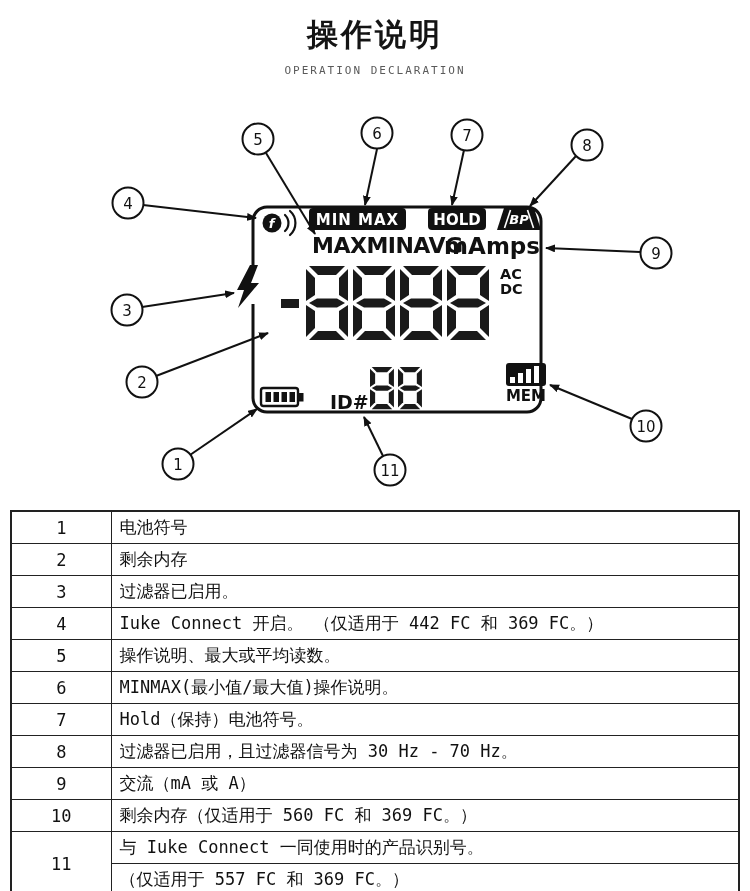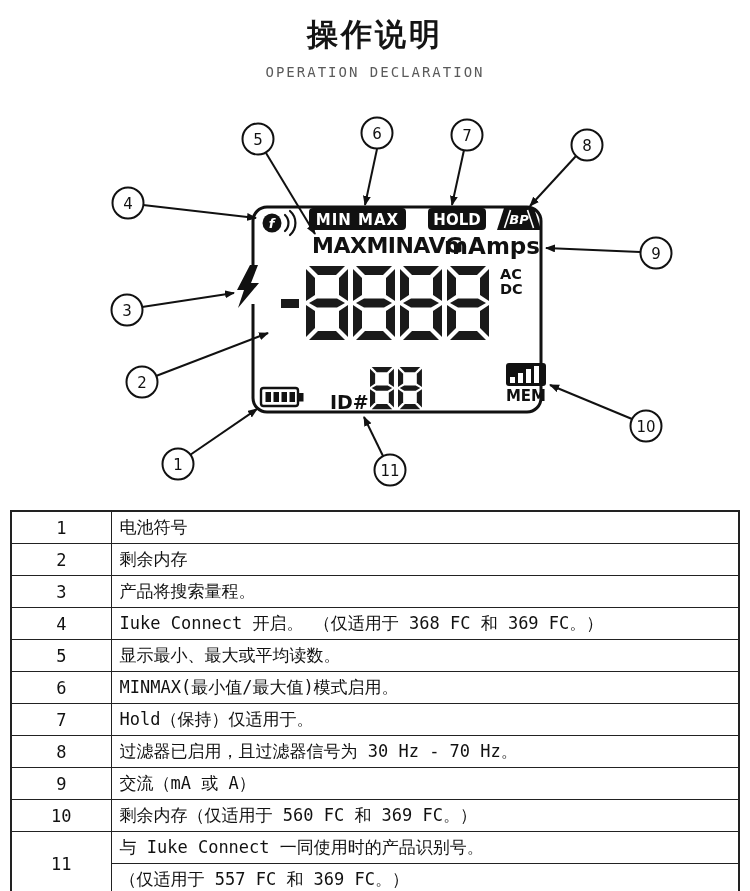--- a/index.html
+++ b/index.html
@@ -1,19 +1,19 @@
 <!DOCTYPE html>
 <html><head>
 <meta charset="utf-8">
 <style>
   html,body{margin:0;padding:0;background:#fff;}
   body{width:750px;font-family:"DejaVu Sans",sans-serif;color:#111;}
   .header{height:92px;text-align:center;box-sizing:border-box;padding-top:14px;}
   .title{font-size:31px;font-weight:700;letter-spacing:3px;color:#141414;}
-  .subtitle{font-size:14px;color:#5a5a5a;letter-spacing:2px;margin-top:8px;
+  .subtitle{font-size:11px;color:#5a5a5a;letter-spacing:2px;margin-top:8px;
             font-family:"DejaVu Sans Mono",monospace;}
   svg{display:block;}
   table.legend{border-collapse:collapse;width:730px;margin:6px auto 0;
                table-layout:fixed;font-size:17px;
                font-family:"DejaVu Sans Mono","DejaVu Sans",monospace;
                border:2px solid #222;}
   table.legend td{border:1px solid #222;height:29px;padding:4px 8px;box-sizing:border-box;
                   overflow:hidden;white-space:nowrap;}
   table.legend td.num{width:100px;text-align:center;padding:0;}
 </style>
@@ -170,37 +170,37 @@
     <tr>
       <td class="num">1</td>
       <td class="desc">电池符号</td>
     </tr>
     <tr>
       <td class="num">2</td>
       <td class="desc">剩余内存</td>
     </tr>
     <tr>
       <td class="num">3</td>
-      <td class="desc">产品将搜索量程。</td>
+      <td class="desc">过滤器已启用。</td>
     </tr>
     <tr>
       <td class="num">4</td>
-      <td class="desc">Iuke Connect 开启。 （仅适用于 368 FC 和 369 FC。）</td>
+      <td class="desc">Iuke Connect 开启。 （仅适用于 442 FC 和 369 FC。）</td>
     </tr>
     <tr>
       <td class="num">5</td>
-      <td class="desc">显示最小、最大或平均读数。</td>
+      <td class="desc">操作说明、最大或平均读数。</td>
     </tr>
     <tr>
       <td class="num">6</td>
-      <td class="desc">MINMAX(最小值/最大值)模式启用。</td>
+      <td class="desc">MINMAX(最小值/最大值)操作说明。</td>
     </tr>
     <tr>
       <td class="num">7</td>
-      <td class="desc">Hold（保持）仅适用于。</td>
+      <td class="desc">Hold（保持）电池符号。</td>
     </tr>
     <tr>
       <td class="num">8</td>
       <td class="desc">过滤器已启用，且过滤器信号为 30 Hz - 70 Hz。</td>
     </tr>
     <tr>
       <td class="num">9</td>
       <td class="desc">交流（mA 或 A）</td>
     </tr>
     <tr>

